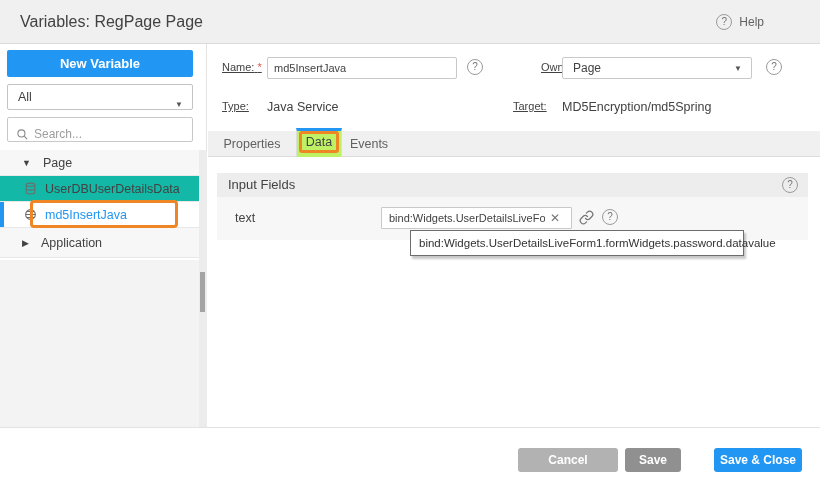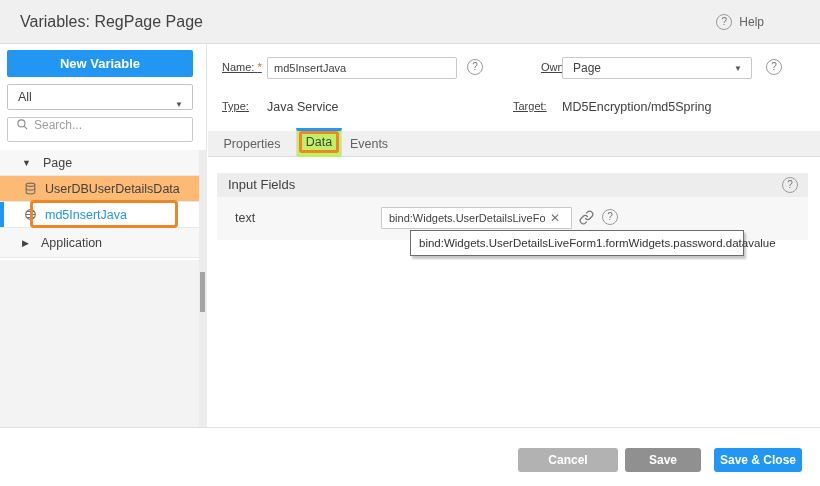--- a/index.html
+++ b/index.html
@@ -12,28 +12,28 @@
   .page-title { position:absolute; left:20px; top:0; line-height:44px; font-size:16px; color:#424242; }
   .help-btn { position:absolute; right:56px; top:14px; display:flex; align-items:center; gap:7px; color:#616161; font-size:12px; cursor:pointer; }
 
   .qicon { display:inline-block; width:16px; height:16px; border:1px solid #9b9b9b; border-radius:50%; color:#757575; font-size:10px; line-height:14px; text-align:center; background:transparent; }
 
   
   .sidebar { position:absolute; left:0; top:44px; width:207px; height:383px; background:#fff; border-right:1px solid #e3e3e3; }
   .new-var-btn { position:absolute; left:7px; top:6px; width:186px; height:27px; background:#2196f3; color:#fff; font-size:13px; font-weight:bold; text-align:center; line-height:27px; border-radius:2px; cursor:pointer; }
   .filter-select { position:absolute; left:7px; top:40px; width:186px; height:26px; background:#fff; border:1px solid #c3c3c3; border-radius:2px; font-size:12.5px; color:#424242; line-height:24px; padding-left:10px; cursor:pointer; }
   .filter-caret { position:absolute; right:9px; top:8px; font-size:8px; color:#555; }
-  .search-box { position:absolute; left:7px; top:73px; width:186px; height:25px; background:#fff; border:1px solid #c9c9c9; border-radius:2px; display:flex; align-items:flex-start; padding-left:8px; gap:5px; }
+  .search-box { position:absolute; left:7px; top:73px; width:186px; height:25px; background:#fff; border:1px solid #c9c9c9; border-radius:2px; display:flex; align-items:flex-end; padding-left:8px; gap:5px; }
   .search-box input { border:none; outline:none; width:140px; font-size:12px; color:#424242; font-family:"Liberation Sans", sans-serif; background:transparent; }
   .search-box input::placeholder { color:#9e9e9e; }
 
   .tree { position:absolute; left:0; top:106px; width:199px; }
   .trow { position:relative; width:199px; display:flex; align-items:center; font-size:12.5px; color:#424242; border-bottom:1px solid #e8e8e8; cursor:pointer; }
   .trow.group { height:26px; background:#f7f7f7; padding-left:22px; gap:12px; }
-  .trow.item { height:26px; background:#fdba74; padding-left:24px; gap:8px; }
+  .trow.item { height:26px; background:#14b8a6; padding-left:24px; gap:8px; }
   .trow.selected { background:#fff; }
   .trow.selected .tlabel { color:#2196f3; }
   .sel-bar { position:absolute; left:0; top:0; width:4px; height:100%; background:#2196f3; }
   .caret { font-size:9px; color:#424242; }
   .hl-box { position:absolute; border:3px solid #ee8625; border-radius:4px; pointer-events:none; }
   .tree-hl { left:30px; top:-2px; width:148px; height:28px; }
   .sidebar-filler { position:absolute; left:0; top:216px; width:199px; height:167px; background:#f3f3f3; }
   .vscroll-track { position:absolute; left:199px; top:106px; width:8px; height:277px; background:#ececec; }
   .vscroll-thumb { position:absolute; left:1px; top:122px; width:5px; height:40px; background:#a3a3a3; cursor:grab; }
 
@@ -62,21 +62,21 @@
   .link-btn { position:absolute; left:362px; top:13px; cursor:pointer; }
   .row-help { position:absolute; left:385px; top:12px; cursor:pointer; }
 
   
   .tooltip { position:absolute; left:410px; top:230px; width:334px; height:26px; background:#fff; border:1px solid #6d6d6d; box-shadow:2px 3px 2px rgba(0,0,0,0.22); font-size:11.5px; color:#333; line-height:24px; padding-left:8px; white-space:nowrap; z-index:5; }
 
   
   .footer { position:absolute; left:0; top:427px; width:820px; height:59px; background:#fff; border-top:1px solid #e2e2e2; }
   .fbtn { position:absolute; top:20px; height:24px; border:none; border-radius:3px; color:#fff; font-size:12px; font-weight:bold; font-family:"Liberation Sans", sans-serif; cursor:pointer; }
   .btn-cancel { left:518px; width:100px; background:#b2b2b2; }
-  .btn-save { left:625px; width:76px; background:#909090; }
+  .btn-save { left:625px; width:56px; background:#909090; }
   .btn-saveclose { left:714px; width:88px; background:#2196f3; }
 
   svg { display:block; }
 </style>
 </head>
 <body>
 
 <div class="page">
 
   <div class="header">

